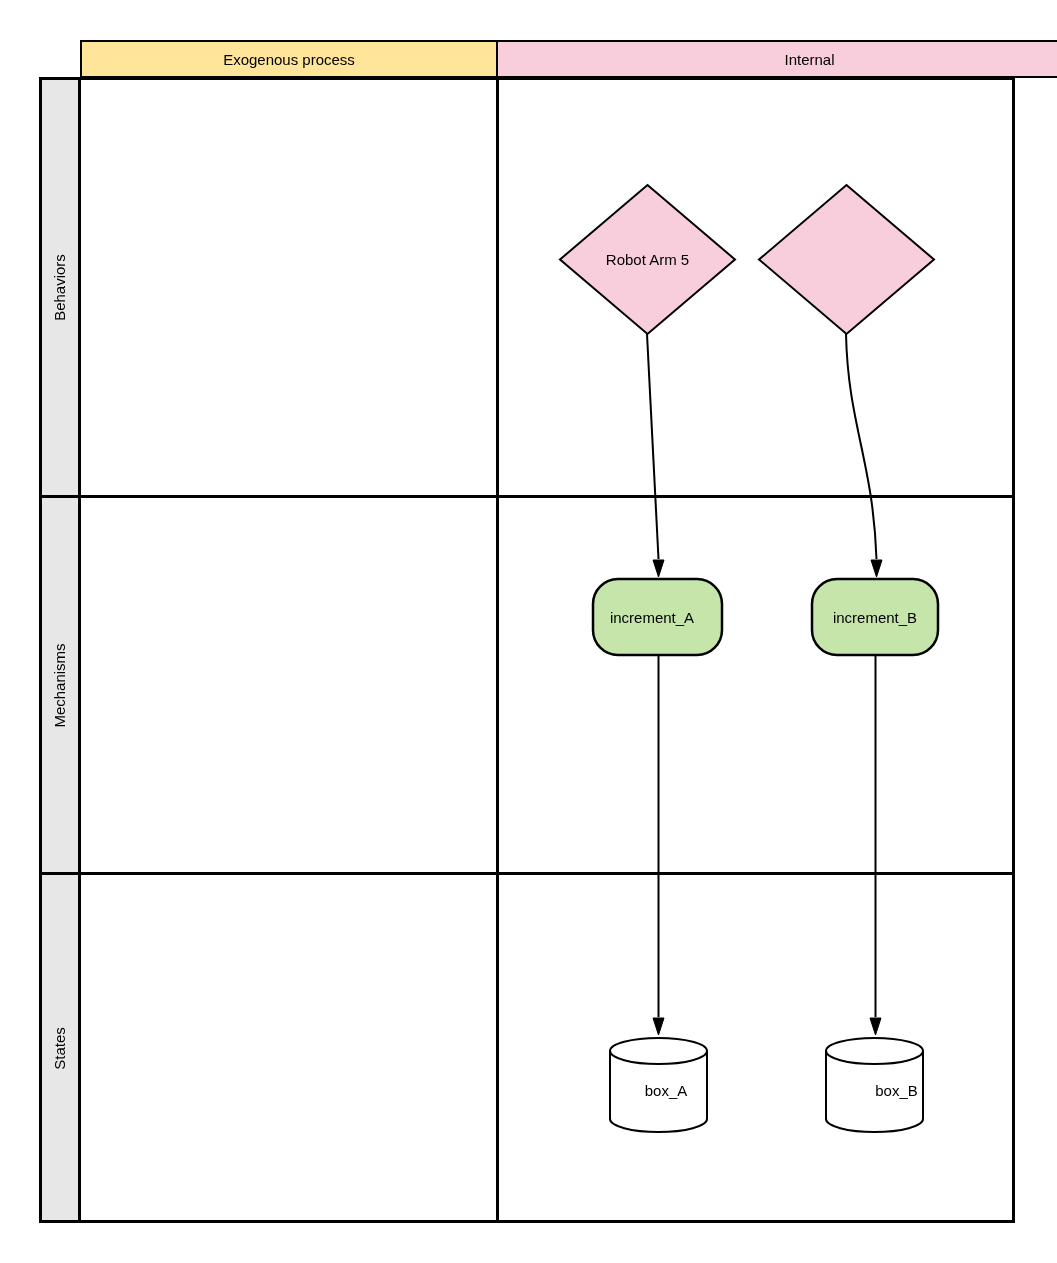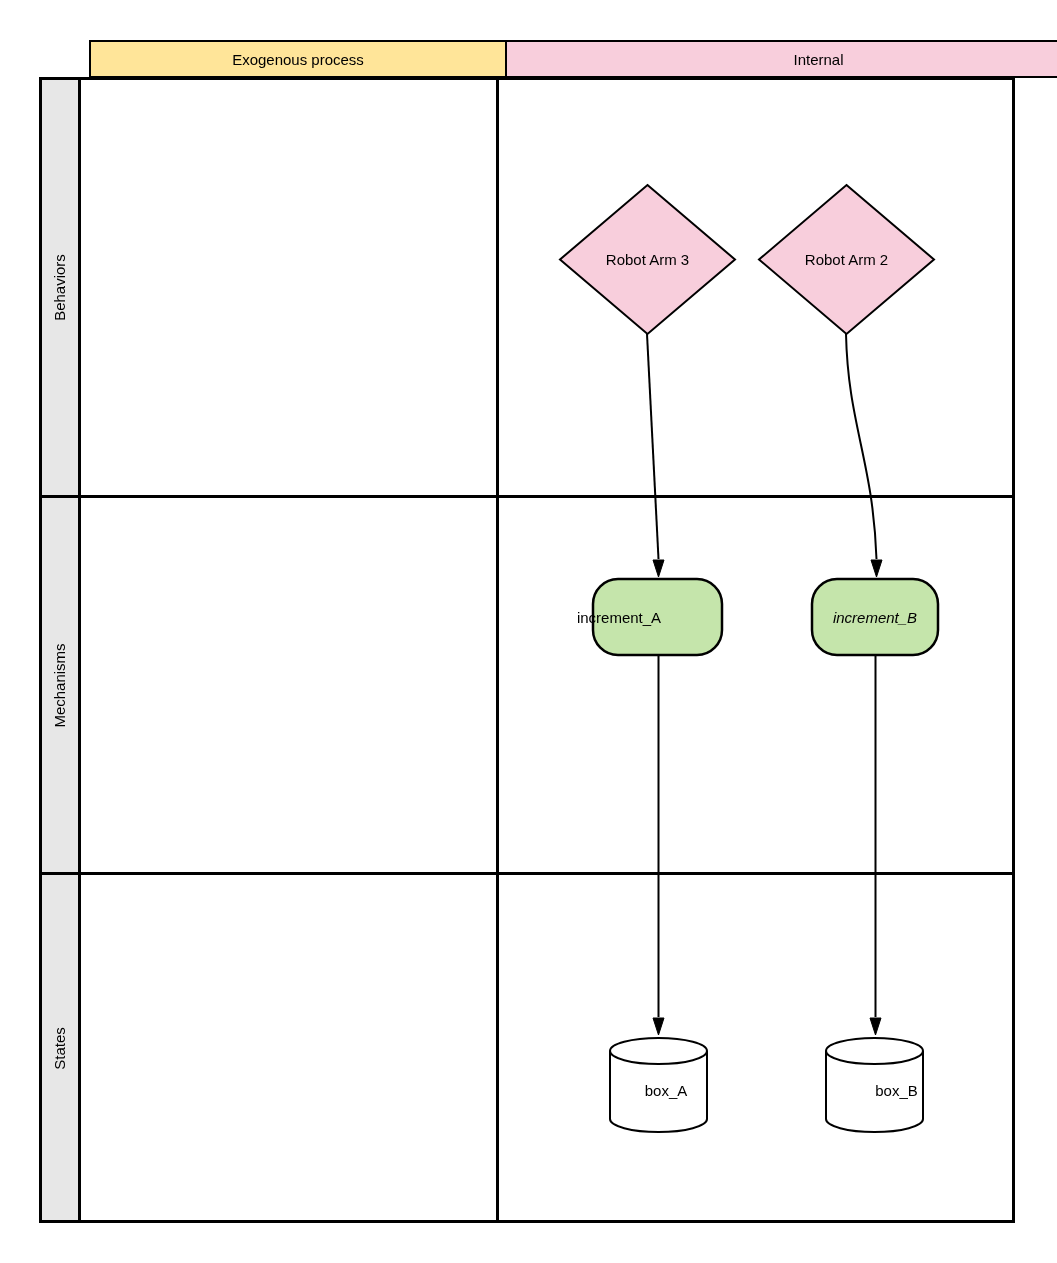--- a/index.html
+++ b/index.html
@@ -7,41 +7,41 @@
   .canvas { position: relative; width: 1057px; height: 1263px; background: #fff; overflow: hidden; }
 
   
   .gline { position: absolute; background: #000; }
 
   
   .sidebar-bg { position: absolute; left: 39px; top: 77px; width: 41px; height: 1146px; background: #e7e7e7; }
 
   .col-header { position: absolute; top: 40px; height: 38px; box-sizing: border-box;
                 border: 2px solid #000; display: flex; align-items: center; justify-content: center;
-                font-size: 15px; margin-left: 9px; }
+                font-size: 15px; }
   .col-header.yellow { left: 80px;  width: 418px; background: #ffe599; }
   .col-header.pink   { left: 496px; width: 627px; background: #f8cedc; }
 
   .row-header { position: absolute; left: 39px; width: 41px; display: flex;
                 align-items: center; justify-content: center; font-size: 15px; }
   .row-header .vlabel { transform: rotate(-90deg); white-space: nowrap; }
   .row-behaviors  { top: 77px;  height: 420px; }
   .row-mechanisms { top: 497px; height: 377px; }
   .row-states     { top: 874px; height: 349px; }
 
   .body-cell { position: absolute; }
 
   svg.shapes { position: absolute; left: 0; top: 0; width: 1057px; height: 1263px; }
 
   .node-label { position: absolute; display: flex; align-items: center; justify-content: center;
                 font-size: 15px; pointer-events: none; }
   .lbl-robot-arm-1 { left: 560px; top: 185px; width: 175px; height: 148px; }
   .lbl-robot-arm-2 { left: 759px; top: 185px; width: 175px; height: 148px; }
-  .lbl-increment-a { left: 566px; top: 579px; width: 106px; height: 76px; }
-  .lbl-increment-b { left: 812px; top: 579px; width: 126px; height: 76px; font-style: italic; }
+  .lbl-increment-a { left: 599px; top: 579px; width: 106px; height: 76px; }
+  .lbl-increment-b { left: 812px; top: 579px; width: 126px; height: 76px; }
   .lbl-box-a { left: 610px; top: 1048px; width: 112px;  height: 84px; }
   .lbl-box-b { left: 848px; top: 1048px; width: 97px;  height: 84px; }
 </style>
 </head>
 <body>
 
 <div class="canvas">
 
   <div class="sidebar-bg"></div>
 
@@ -117,20 +117,19 @@
       <path d="M610 1051 L610 1119 A48.5 13 0 0 0 707 1119 L707 1051" stroke="#000" stroke-width="2" fill="#ffffff"></path>
       <ellipse cx="658.5" cy="1051" rx="48.5" ry="13" stroke="#000" stroke-width="2" fill="#ffffff"></ellipse>
     </g>
 
     <g>
       <path d="M826 1051 L826 1119 A48.5 13 0 0 0 923 1119 L923 1051" stroke="#000" stroke-width="2" fill="#ffffff"></path>
       <ellipse cx="874.5" cy="1051" rx="48.5" ry="13" stroke="#000" stroke-width="2" fill="#ffffff"></ellipse>
     </g>
   </svg>
 
-  <div class="node-label lbl-robot-arm-1">Robot Arm 3</div>
-  <div class="node-label lbl-robot-arm-2">Robot Arm 2</div>
+  <div class="node-label lbl-robot-arm-1">Robot Arm 5</div>
   <div class="node-label lbl-increment-a">increment_A</div>
   <div class="node-label lbl-increment-b">increment_B</div>
   <div class="node-label lbl-box-a">box_A</div>
   <div class="node-label lbl-box-b">box_B</div>
 
 </div>
 
 </body></html>

